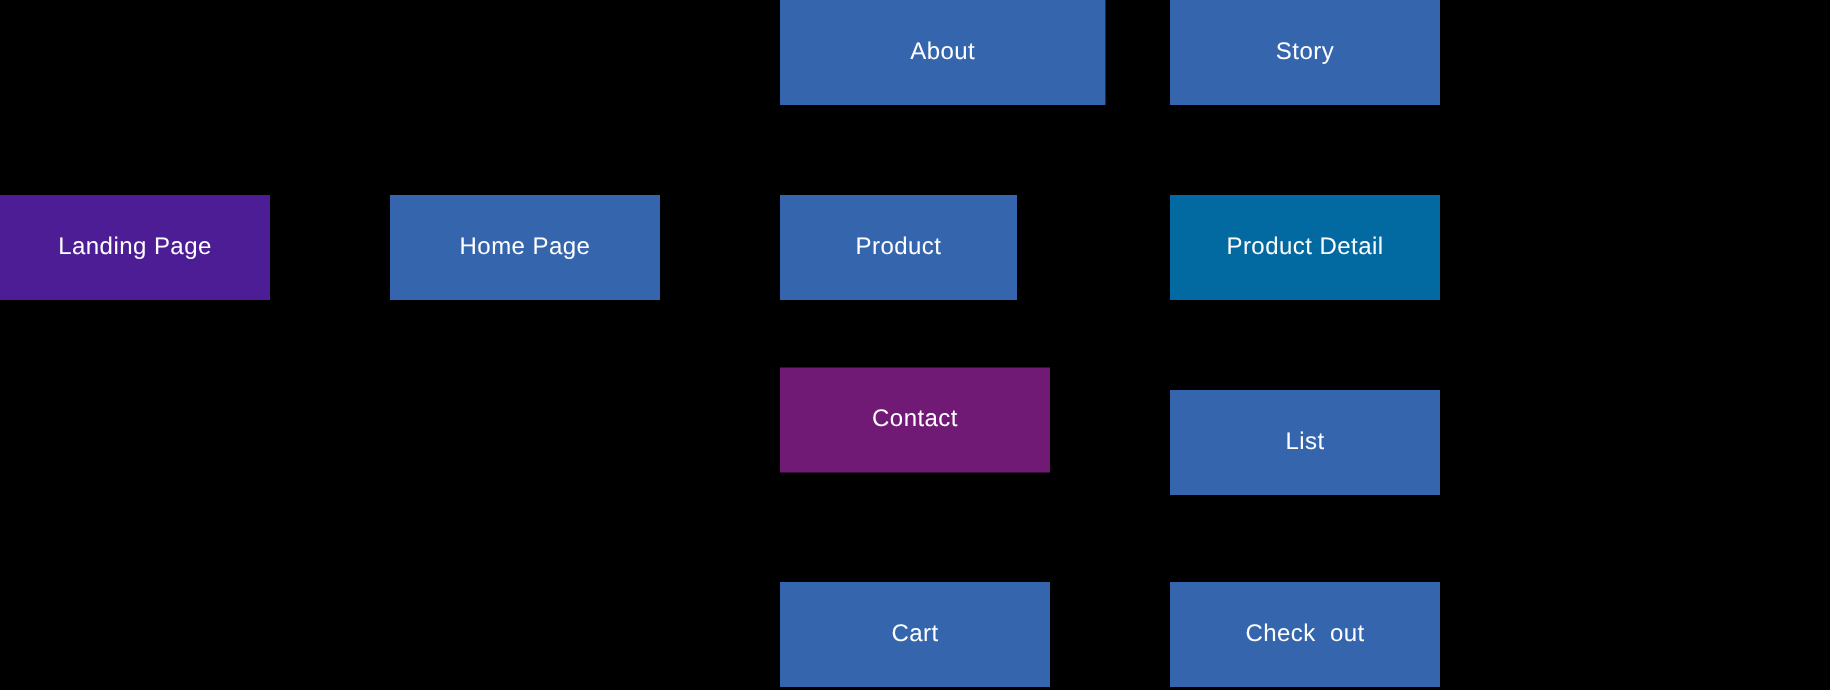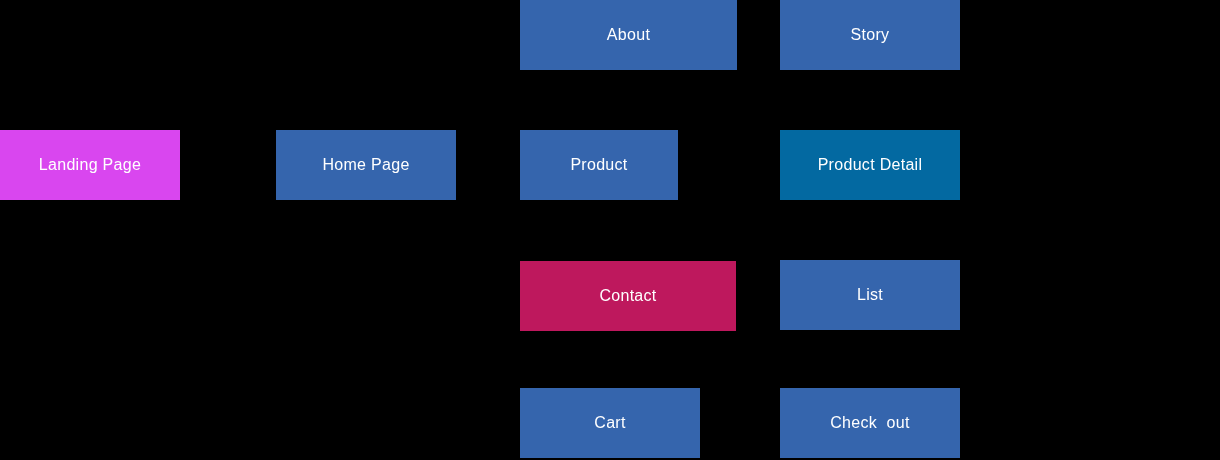--- a/index.html
+++ b/index.html
@@ -29,33 +29,33 @@
     font-weight: 500;
     letter-spacing: 0.3px;
     white-space: pre;
     text-align: center;
   }
 </style>
 </head>
 <body>
 
 <div class="canvas" style="background: rgb(0, 0, 0);">
-    <div class="node" style="left: 0px; top: 130px; width: 180px; height: 70px; background: #d946ef;">
+    <div class="node" style="left: 0px; top: 130px; width: 180px; height: 70px; background: #4c1d95;">
       <span class="node-label" style="color: rgb(255, 255, 255);">Landing Page</span>
     </div>
-    <div class="node" style="left: 260px; top: 130px; width: 180px; height: 70px; background: rgb(53, 101, 173); margin-left: 16px;">
+    <div class="node" style="left: 260px; top: 130px; width: 180px; height: 70px; background: rgb(53, 101, 173);">
       <span class="node-label" style="color: rgb(255, 255, 255);">Home Page</span>
     </div>
     <div class="node" style="left: 520px; top: 0px; width: 217px; height: 70px; background: rgb(53, 101, 173);">
       <span class="node-label" style="color: rgb(255, 255, 255);">About</span>
     </div>
     <div class="node" style="left: 520px; top: 130px; width: 158px; height: 70px; background: rgb(53, 101, 173);">
       <span class="node-label" style="color: rgb(255, 255, 255);">Product</span>
     </div>
-    <div class="node" style="left: 520px; top: 261px; width: 216px; height: 70px; background: #be185d;">
+    <div class="node" style="left: 520px; top: 245px; width: 180px; height: 70px; background: #701a75;">
       <span class="node-label" style="color: rgb(255, 255, 255);">Contact</span>
     </div>
     <div class="node" style="left: 520px; top: 388px; width: 180px; height: 70px; background: rgb(53, 101, 173);">
       <span class="node-label" style="color: rgb(255, 255, 255);">Cart</span>
     </div>
     <div class="node" style="left: 780px; top: 0px; width: 180px; height: 70px; background: rgb(53, 101, 173);">
       <span class="node-label" style="color: rgb(255, 255, 255);">Story</span>
     </div>
     <div class="node" style="left: 780px; top: 130px; width: 180px; height: 70px; background: #0369a1;">
       <span class="node-label" style="color: rgb(255, 255, 255);">Product Detail</span>

